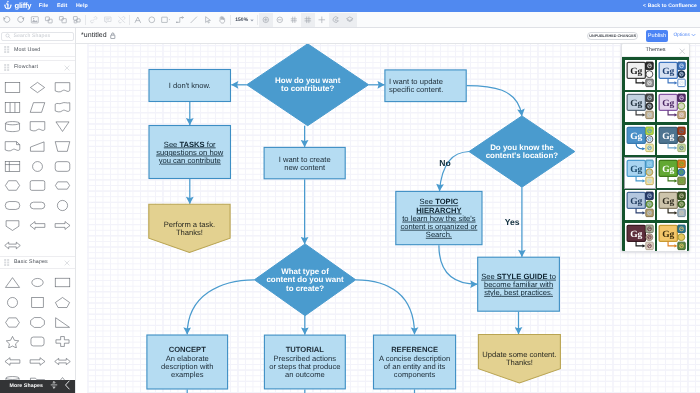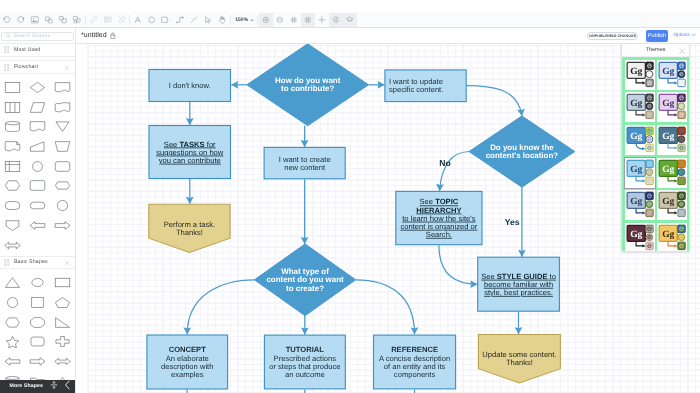--- a/index.html
+++ b/index.html
@@ -89,31 +89,58 @@
   .diagram-svg { position:absolute; left:0; top:0; }
 
   
   .themes { position:absolute; left:621px; top:43px; width:69px; height:209px;
             background:#ffffff; border:1px solid #e1e3e6; border-radius:2px;
             box-shadow:0 1px 3px rgba(0,0,0,0.10); overflow:hidden; }
   .themes-head { position:relative; height:13px; display:flex; align-items:center;
                  justify-content:center; border-bottom:1px solid #eceef0; }
   .themes-title { font-size:5.6px; color:#3b4049; }
   .themes-x { position:absolute; right:4px; color:#b9bdc3; }
-  .themes-body { padding:1.6px 1.4px 0 1.4px; display:flex; flex-wrap:wrap; width:69px; background:#86efac; }
+  .themes-body { padding:1.6px 1.4px 0 1.4px; display:flex; flex-wrap:wrap; width:69px; background:#14532d; }
   .theme-tile { width:32.4px; height:32.6px; flex:0 0 32.4px; padding:0.9px; display:flex; align-items:center; justify-content:center; }
   .theme-tile > svg { background:#ffffff; }
   .theme-tile.sel > svg { outline:1px solid #9aa0a8; outline-offset:0.9px; }
   .theme-tile svg { display:block; }
 </style>
 </head>
 <body>
 
 <div id="app">
 
+  <div class="topbar">
+    <div class="logo-wrap">
+      <svg class="logo-mark" viewBox="0 0 24 24">
+        <g fill="#ffffff">
+          <path d="M13.2 2.2 L13.2 8.4 C13.2 9.1 12.6 9.7 11.9 9.7 C11.2 9.7 10.6 9.1 10.6 8.4
+                   C10.6 7.9 10.9 7.4 11.4 7.2 L11.4 4.6 C9.4 4.9 7.9 6.5 7.9 8.5
+                   C7.9 10.2 8.9 11.6 10.4 12.2 L10.4 20.4 L13.2 20.4 L13.2 12.2
+                   C13.8 12.0 14.3 11.6 14.7 11.1 L12.6 9.6 Z"></path>
+          <path d="M11.9 1.0 C11.0 1.0 10.2 1.8 10.2 2.7 C10.2 3.6 11.0 4.4 11.9 4.4
+                   C12.8 4.4 13.6 3.6 13.6 2.7 C13.6 1.8 12.8 1.0 11.9 1.0 Z"></path>
+          <path d="M3.4 12.4 L6.0 12.4 C6.0 16.0 8.5 18.8 11.8 19.3 L11.8 21.8
+                   C7.0 21.3 3.4 17.3 3.4 12.4 Z"></path>
+          <path d="M17.6 12.4 L20.2 12.4 C20.2 17.3 16.6 21.3 11.8 21.8 L11.8 19.3
+                   C15.1 18.8 17.6 16.0 17.6 12.4 Z"></path>
+          <path d="M2.0 10.6 L7.4 10.6 L4.7 14.4 Z"></path>
+          <path d="M21.6 10.6 L16.2 10.6 L18.9 14.4 Z"></path>
+        </g>
+      </svg>
+      <span class="logo-text">gliffy</span>
+    </div>
+    <div class="menu">
+      <span class="menu-item">File</span>
+      <span class="menu-item">Edit</span>
+      <span class="menu-item">Help</span>
+    </div>
+    <div class="backlink">&lt; Back to Confluence</div>
+  </div>
 
   <div class="toolbar">
     <div class="tb-group">
       <div class="tb-btn" title="Undo">
         <svg width="9.6" height="9.6" viewBox="0 0 16 16" fill="none" stroke="currentColor" stroke-width="1.2">
           <path d="M3.2 7.6 A 4.9 4.9 0 1 0 5.2 3.4" stroke-linecap="round"></path>
           <path d="M2 3.2 L 3.1 7.8 L 6.1 6.0 Z" fill="currentColor" stroke="none"></path>
         </svg>
       </div>
       <div class="tb-btn" title="Redo">

